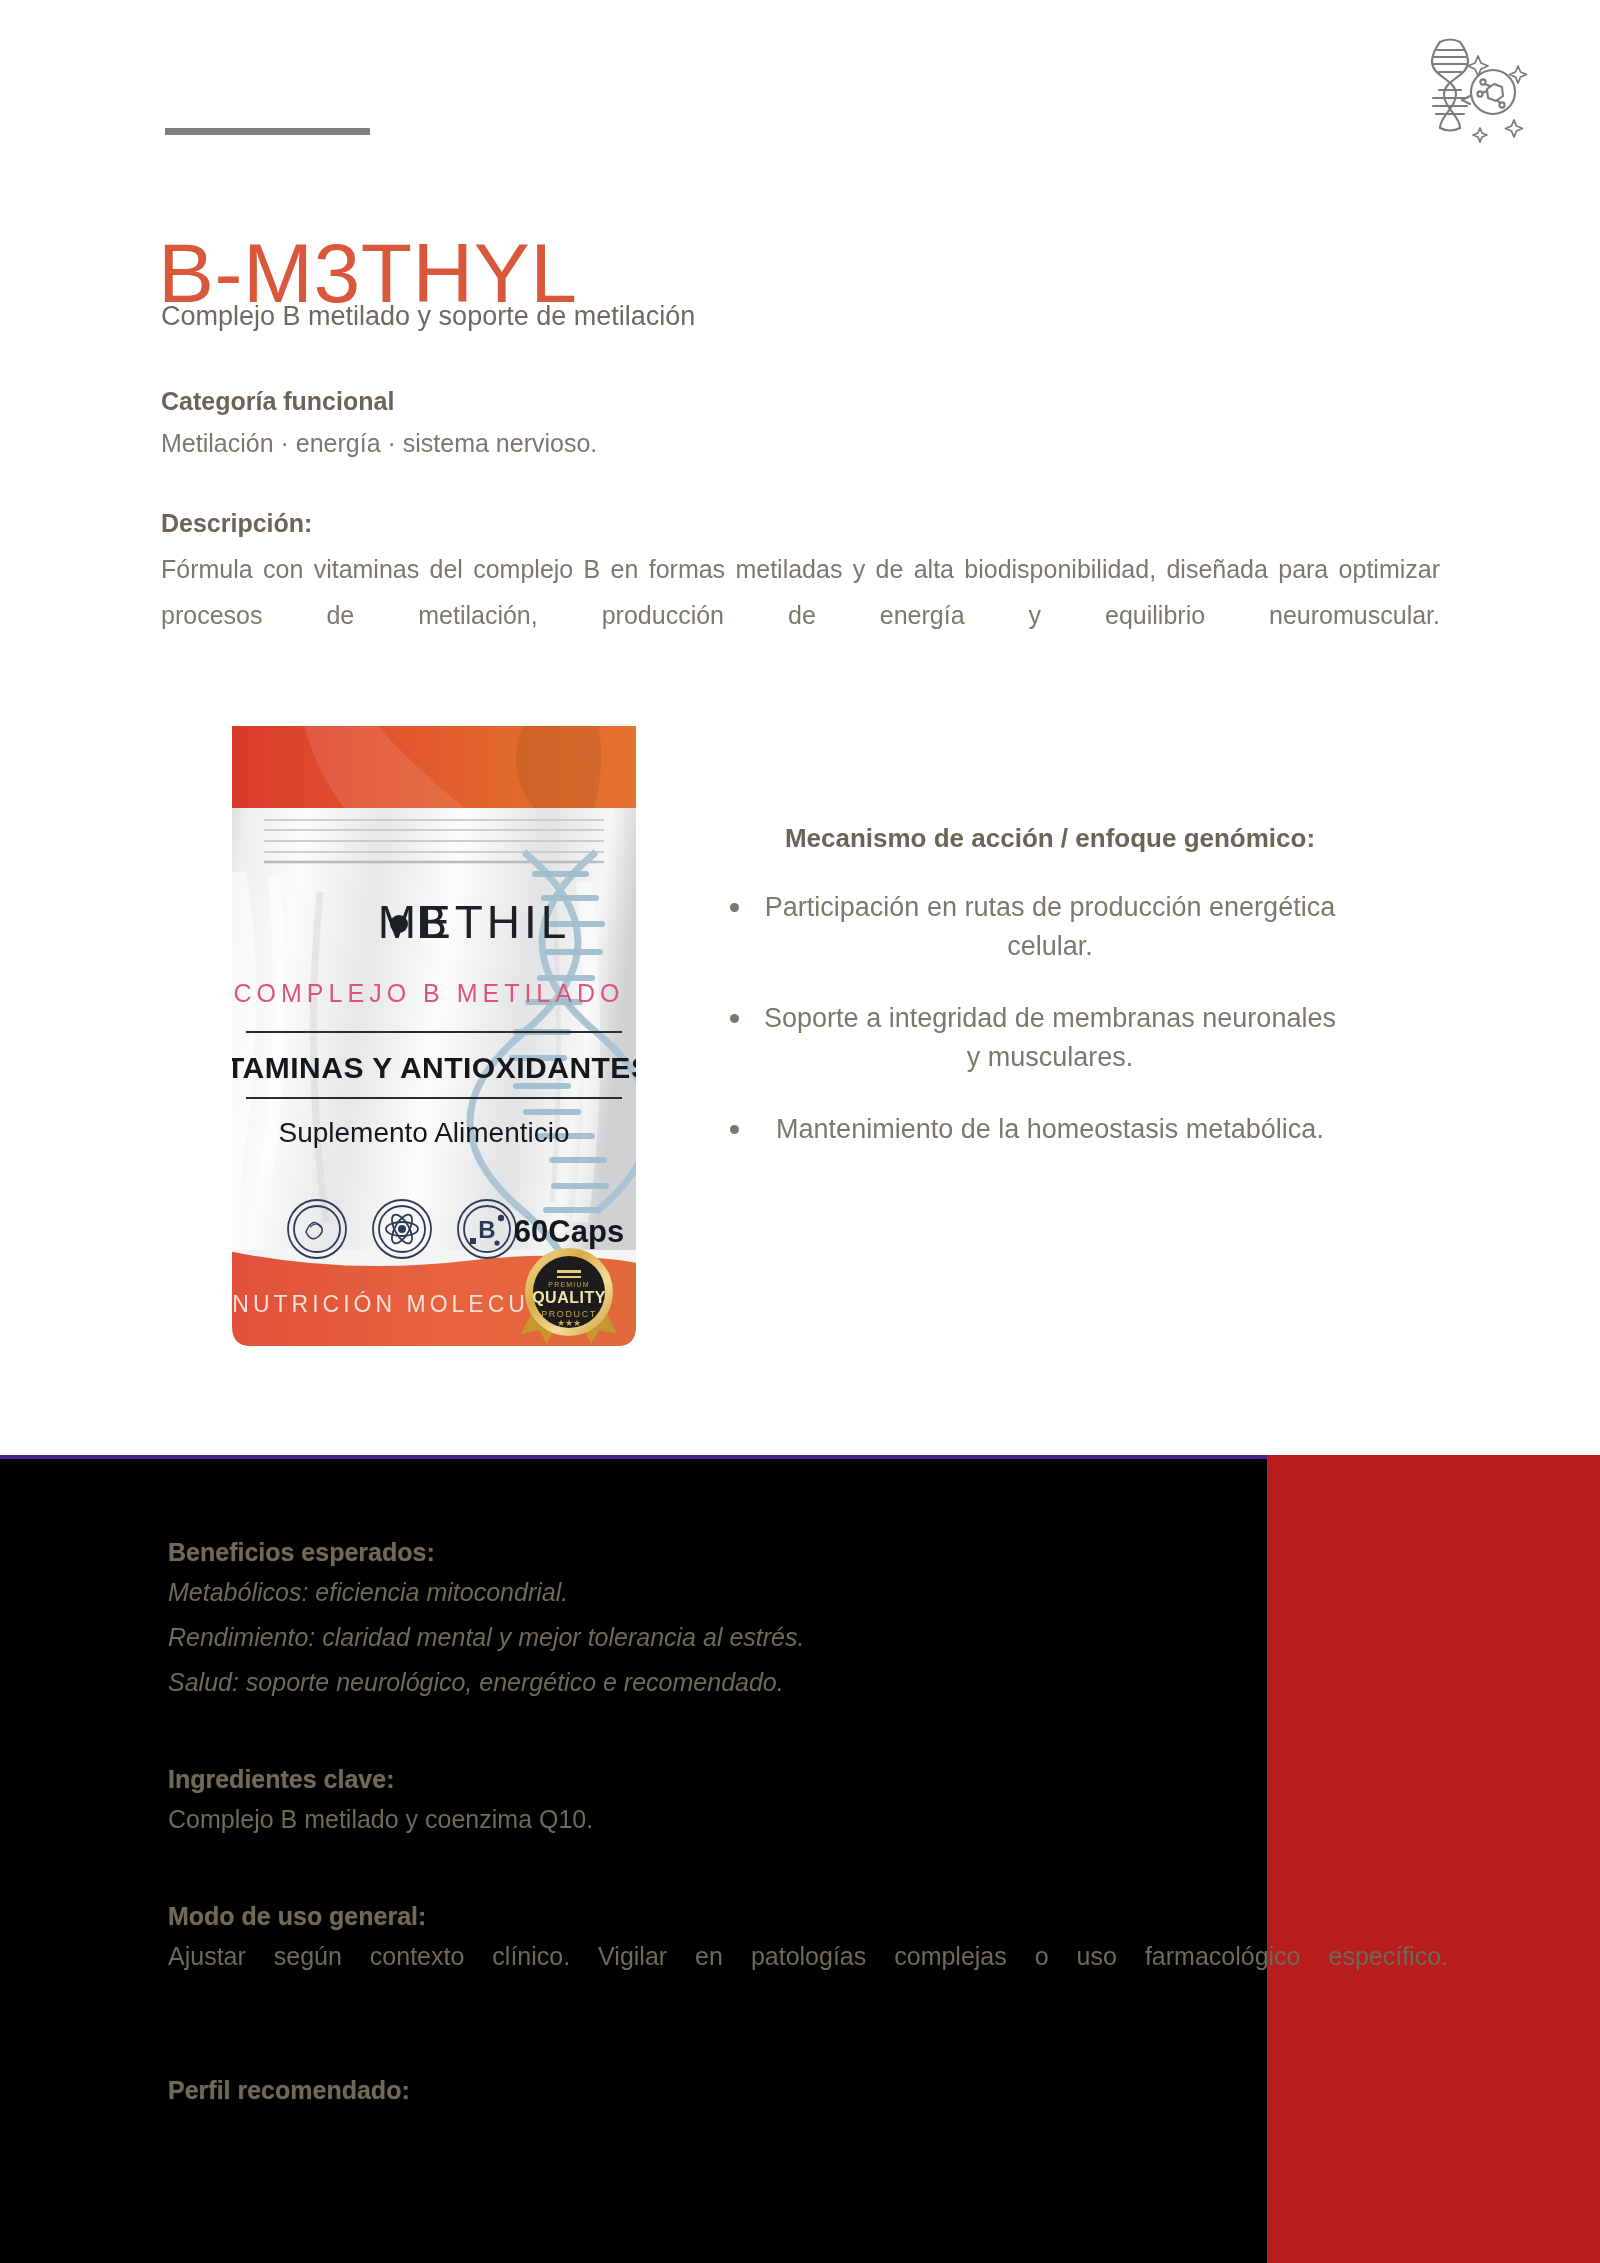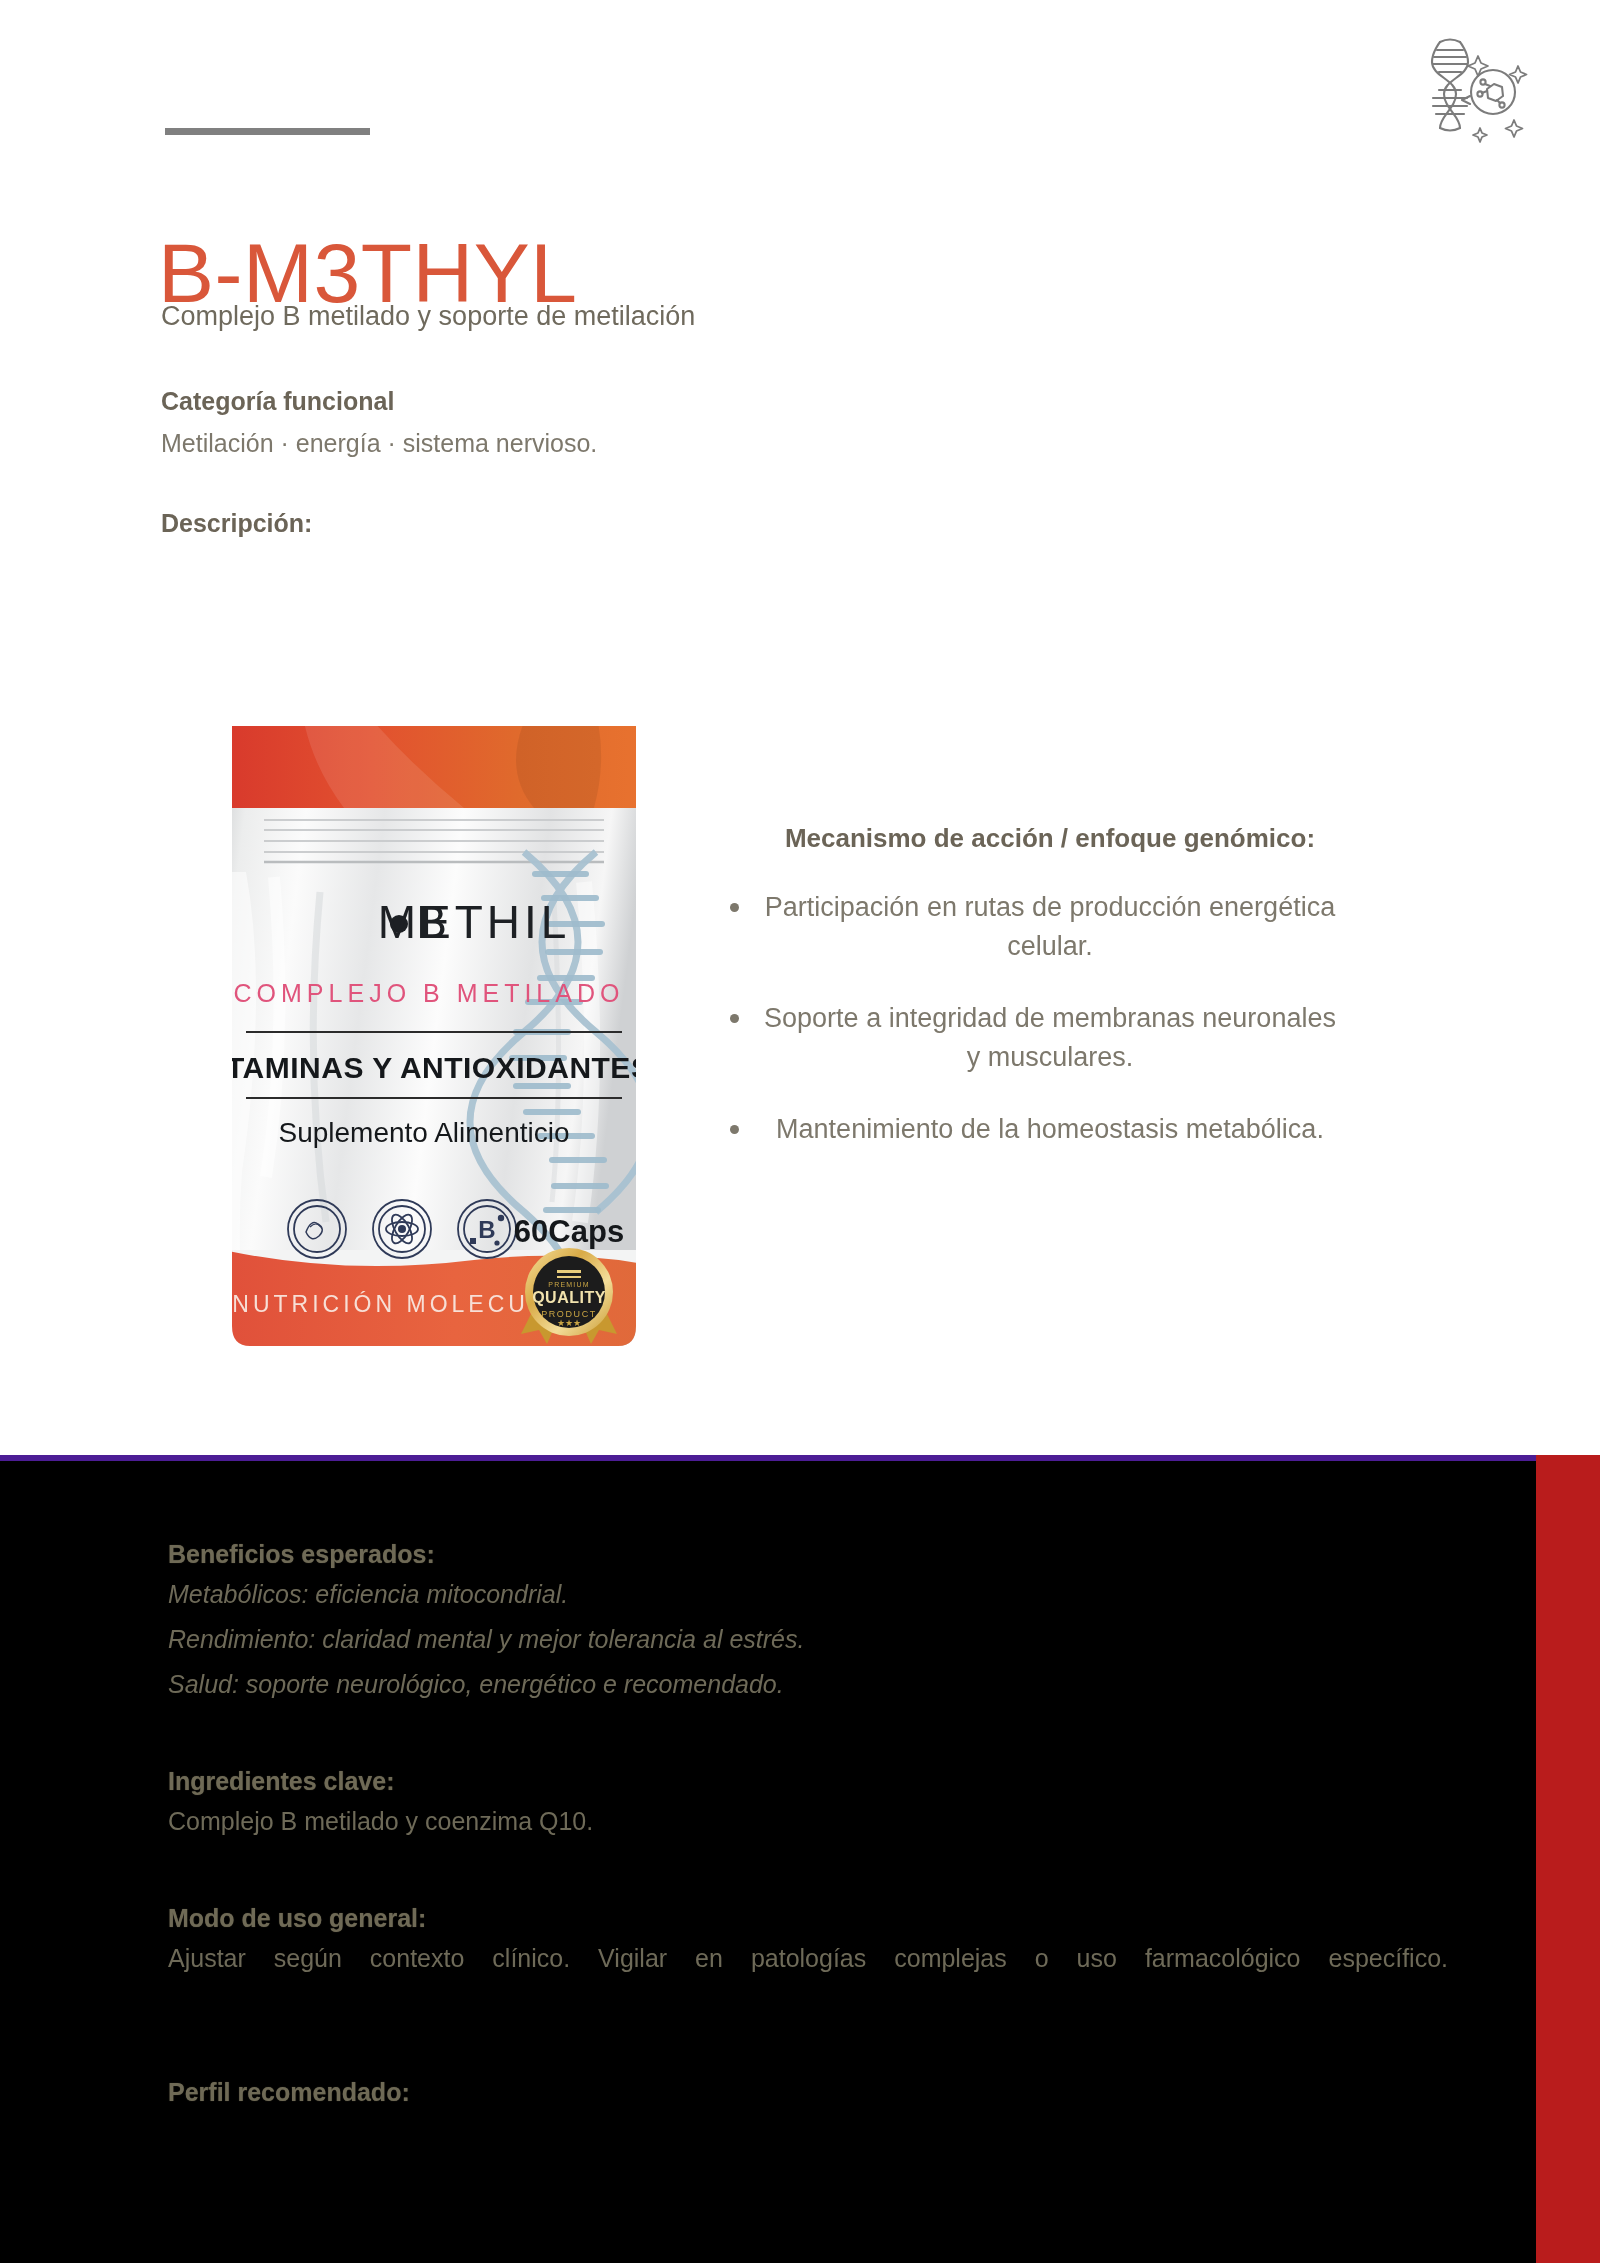--- a/index.html
+++ b/index.html
@@ -150,24 +150,24 @@
     height:9px;
     border-radius:50%;
     background:#7d786c;
   }
 
   
   .black-area{
     position:absolute;
     left:0;
     top:1455px;
-    width:1536px;
+    width:1267px;
     height:808px;
     background:#000000;
-    border-top:6px solid #4c1d95;
+    border-top:4px solid #4c1d95;
     box-sizing:border-box;
   }
   .dark-wrap{
     position:absolute;
     left:168px;
     top:75px;
     width:1280px;
   }
   .d-head{
     font-size:25px;
@@ -247,20 +247,21 @@
 
     <div class="top-rule"></div>
 
     <h1 class="title">B-M3THYL</h1>
     <div class="subtitle">Complejo B metilado y soporte de metilación</div>
 
     <div class="sec-head" id="cat-head">Categoría funcional</div>
     <div class="sec-body" id="cat-body">Metilación · energía · sistema nervioso.</div>
 
     <div class="sec-head" id="desc-head">Descripción:</div>
+    <div class="sec-body" id="desc-body">Fórmula con vitaminas del complejo B en formas metiladas y de alta biodisponibilidad, diseñada para optimizar procesos de metilación, producción de energía y equilibrio neuromuscular.</div>
 
     <div class="pouch">
       <svg viewBox="0 0 420 663" xmlns="http://www.w3.org/2000/svg">
         <defs>
           <linearGradient id="topBand" x1="0" y1="0" x2="1" y2="0">
             <stop offset="0%" stop-color="#d8392c"></stop>
             <stop offset="35%" stop-color="#e2512f"></stop>
             <stop offset="70%" stop-color="#e06a2c"></stop>
             <stop offset="100%" stop-color="#e8722f"></stop>
           </linearGradient>

